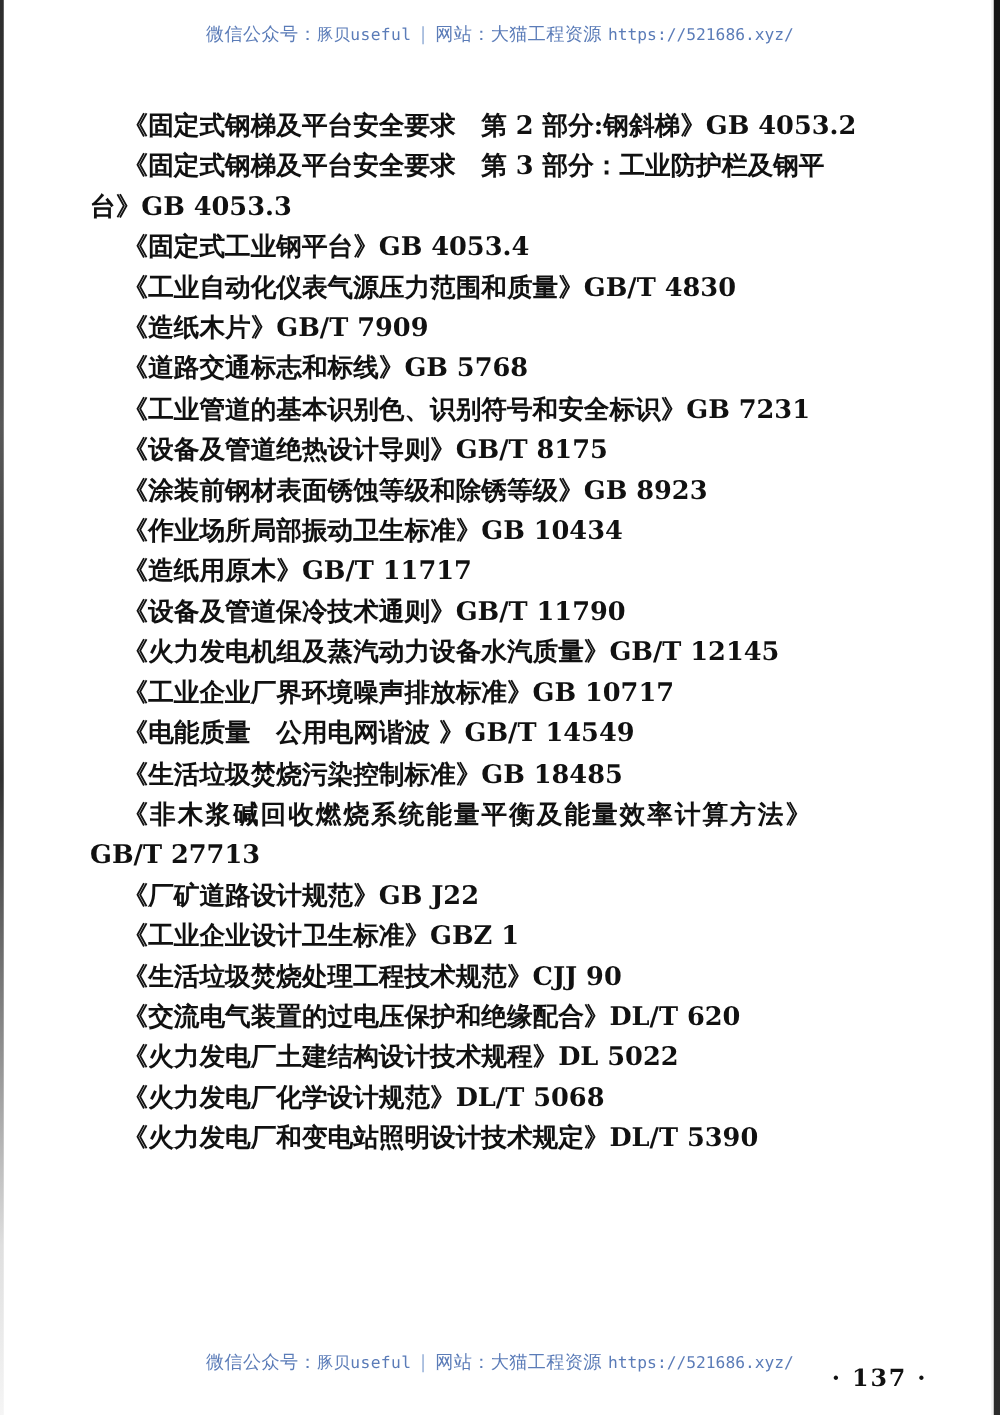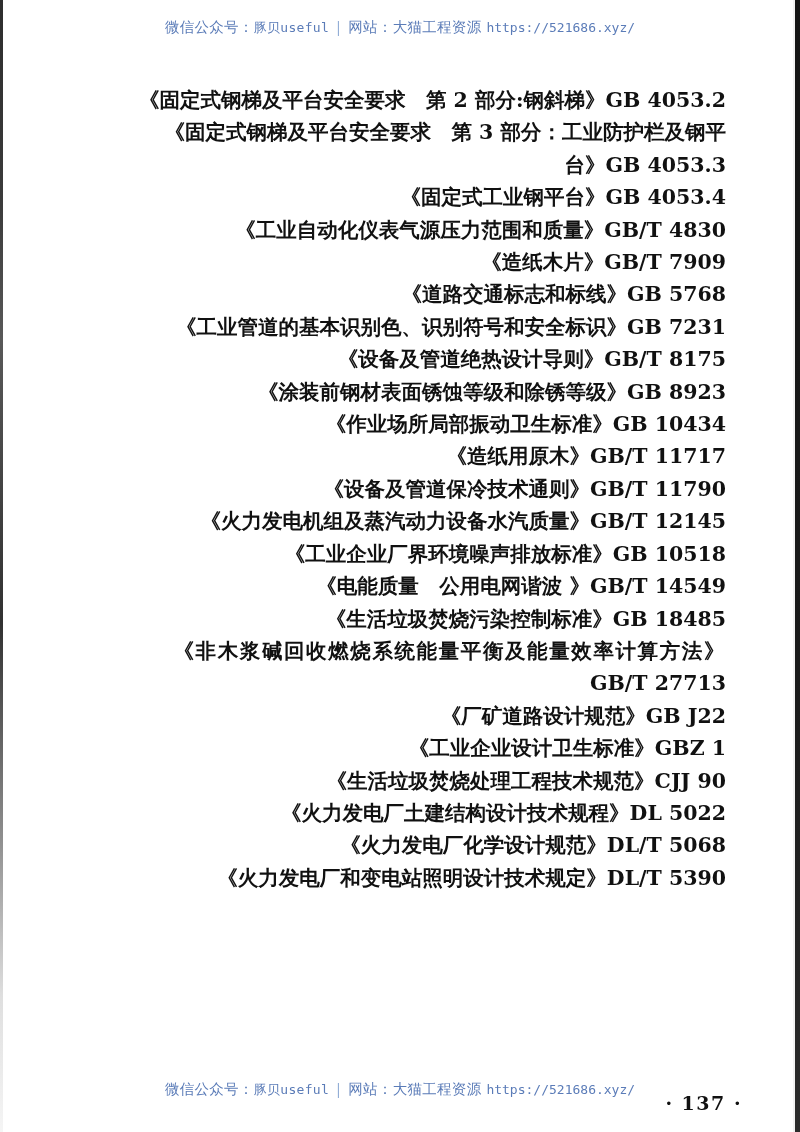--- a/index.html
+++ b/index.html
@@ -71,24 +71,23 @@
   .watermark .wm-latin {
     font-family: "DejaVu Sans Mono", "Liberation Mono", monospace;
     font-size: 13px;
   }
   #watermark-top { top: 18px; }
   #watermark-bottom { top: 1080px; }
 
   
   .content {
     position: absolute;
-    left: 96px;
+    left: 72px;
     top: 84px;
     width: 630px;
-    text-align: right;
   }
   .std-line {
     font-size: 20.5px;
     line-height: 32.4px;
     color: #111111;
     white-space: nowrap;
     font-family: "DejaVu Serif", "Liberation Serif", serif;
     font-weight: 600;
     letter-spacing: 0px;
   }
@@ -137,28 +136,29 @@
       <div class="std-line indent">《工业自动化仪表气源压力范围和质量》GB/T 4830</div>
       <div class="std-line indent">《造纸木片》GB/T 7909</div>
       <div class="std-line indent">《道路交通标志和标线》GB 5768</div>
       <div class="std-line indent">《工业管道的基本识别色、识别符号和安全标识》GB 7231</div>
       <div class="std-line indent">《设备及管道绝热设计导则》GB/T 8175</div>
       <div class="std-line indent">《涂装前钢材表面锈蚀等级和除锈等级》GB 8923</div>
       <div class="std-line indent">《作业场所局部振动卫生标准》GB 10434</div>
       <div class="std-line indent">《造纸用原木》GB/T 11717</div>
       <div class="std-line indent">《设备及管道保冷技术通则》GB/T 11790</div>
       <div class="std-line indent">《火力发电机组及蒸汽动力设备水汽质量》GB/T 12145</div>
-      <div class="std-line indent">《工业企业厂界环境噪声排放标准》GB 10518</div>
+      <div class="std-line indent">《工业企业厂界环境噪声排放标准》GB 10717</div>
       <div class="std-line indent">《电能质量　公用电网谐波 》GB/T 14549</div>
       <div class="std-line indent">《生活垃圾焚烧污染控制标准》GB 18485</div>
       <div class="std-line spread">《非木浆碱回收燃烧系统能量平衡及能量效率计算方法》</div>
       <div class="std-line cont">GB/T 27713</div>
       <div class="std-line indent">《厂矿道路设计规范》GB J22</div>
       <div class="std-line indent">《工业企业设计卫生标准》GBZ 1</div>
       <div class="std-line indent">《生活垃圾焚烧处理工程技术规范》CJJ 90</div>
+      <div class="std-line indent">《交流电气装置的过电压保护和绝缘配合》DL/T 620</div>
       <div class="std-line indent">《火力发电厂土建结构设计技术规程》DL 5022</div>
       <div class="std-line indent">《火力发电厂化学设计规范》DL/T 5068</div>
       <div class="std-line indent">《火力发电厂和变电站照明设计技术规定》DL/T 5390</div>
     </div>
 
   <div class="pagenum">·  137  ·</div>
 
   <div class="watermark" id="watermark-bottom">
     <span>微信公众号：</span><span class="wm-latin">豚贝useful</span><span class="wm-sep">|</span><span>网站：</span><span>大猫工程资源</span> <span class="wm-url">https://521686.xyz/</span>
   </div>

